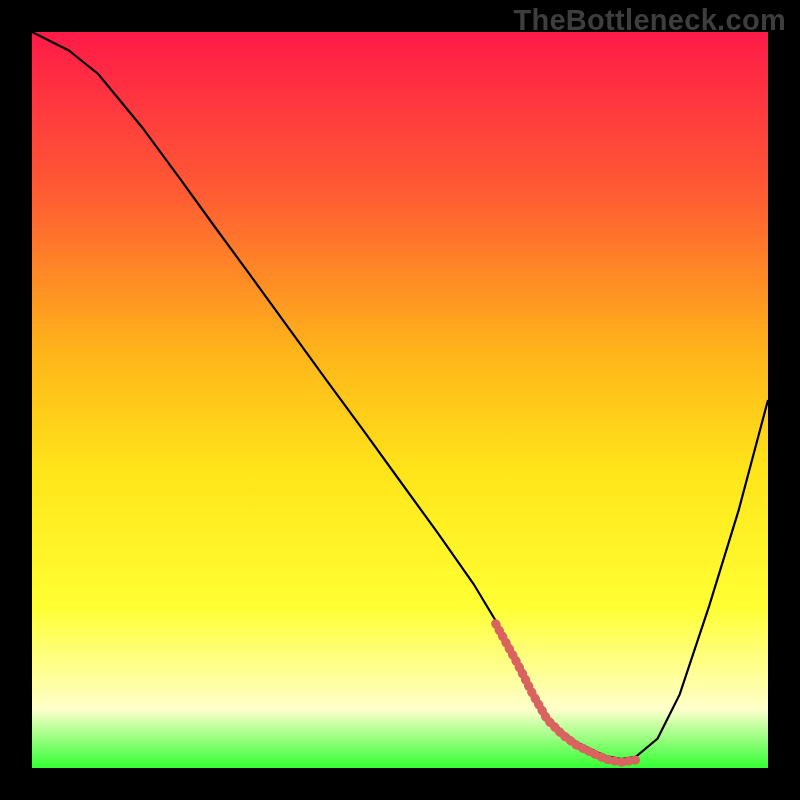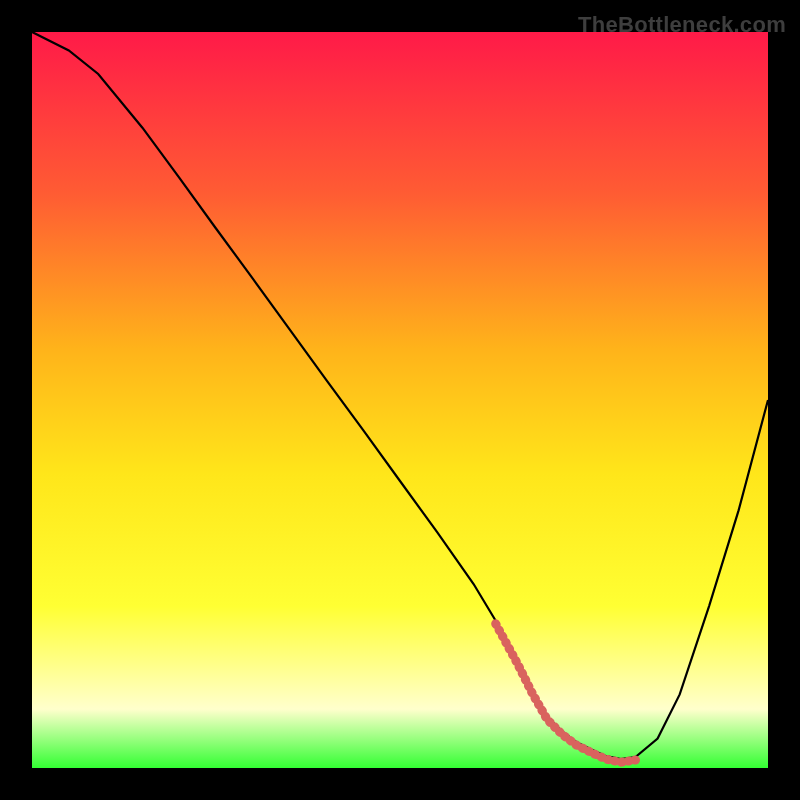--- a/index.html
+++ b/index.html
@@ -12,24 +12,24 @@
     font-family: Arial, Helvetica, sans-serif;
   }
   .frame {
     position: relative;
     width: 800px;
     height: 800px;
     background: #000;
   }
   .watermark {
     position: absolute;
-    top: 12px;
+    top: 4px;
     right: 14px;
     color: #3e3e3e;
-    font-size: 22px;
+    font-size: 29px;
     font-weight: bold;
     letter-spacing: 0.3px;
     z-index: 3;
     text-align: right;
   }
   svg.plot {
     position: absolute;
     top: 0;
     left: 0;
     width: 800px;

